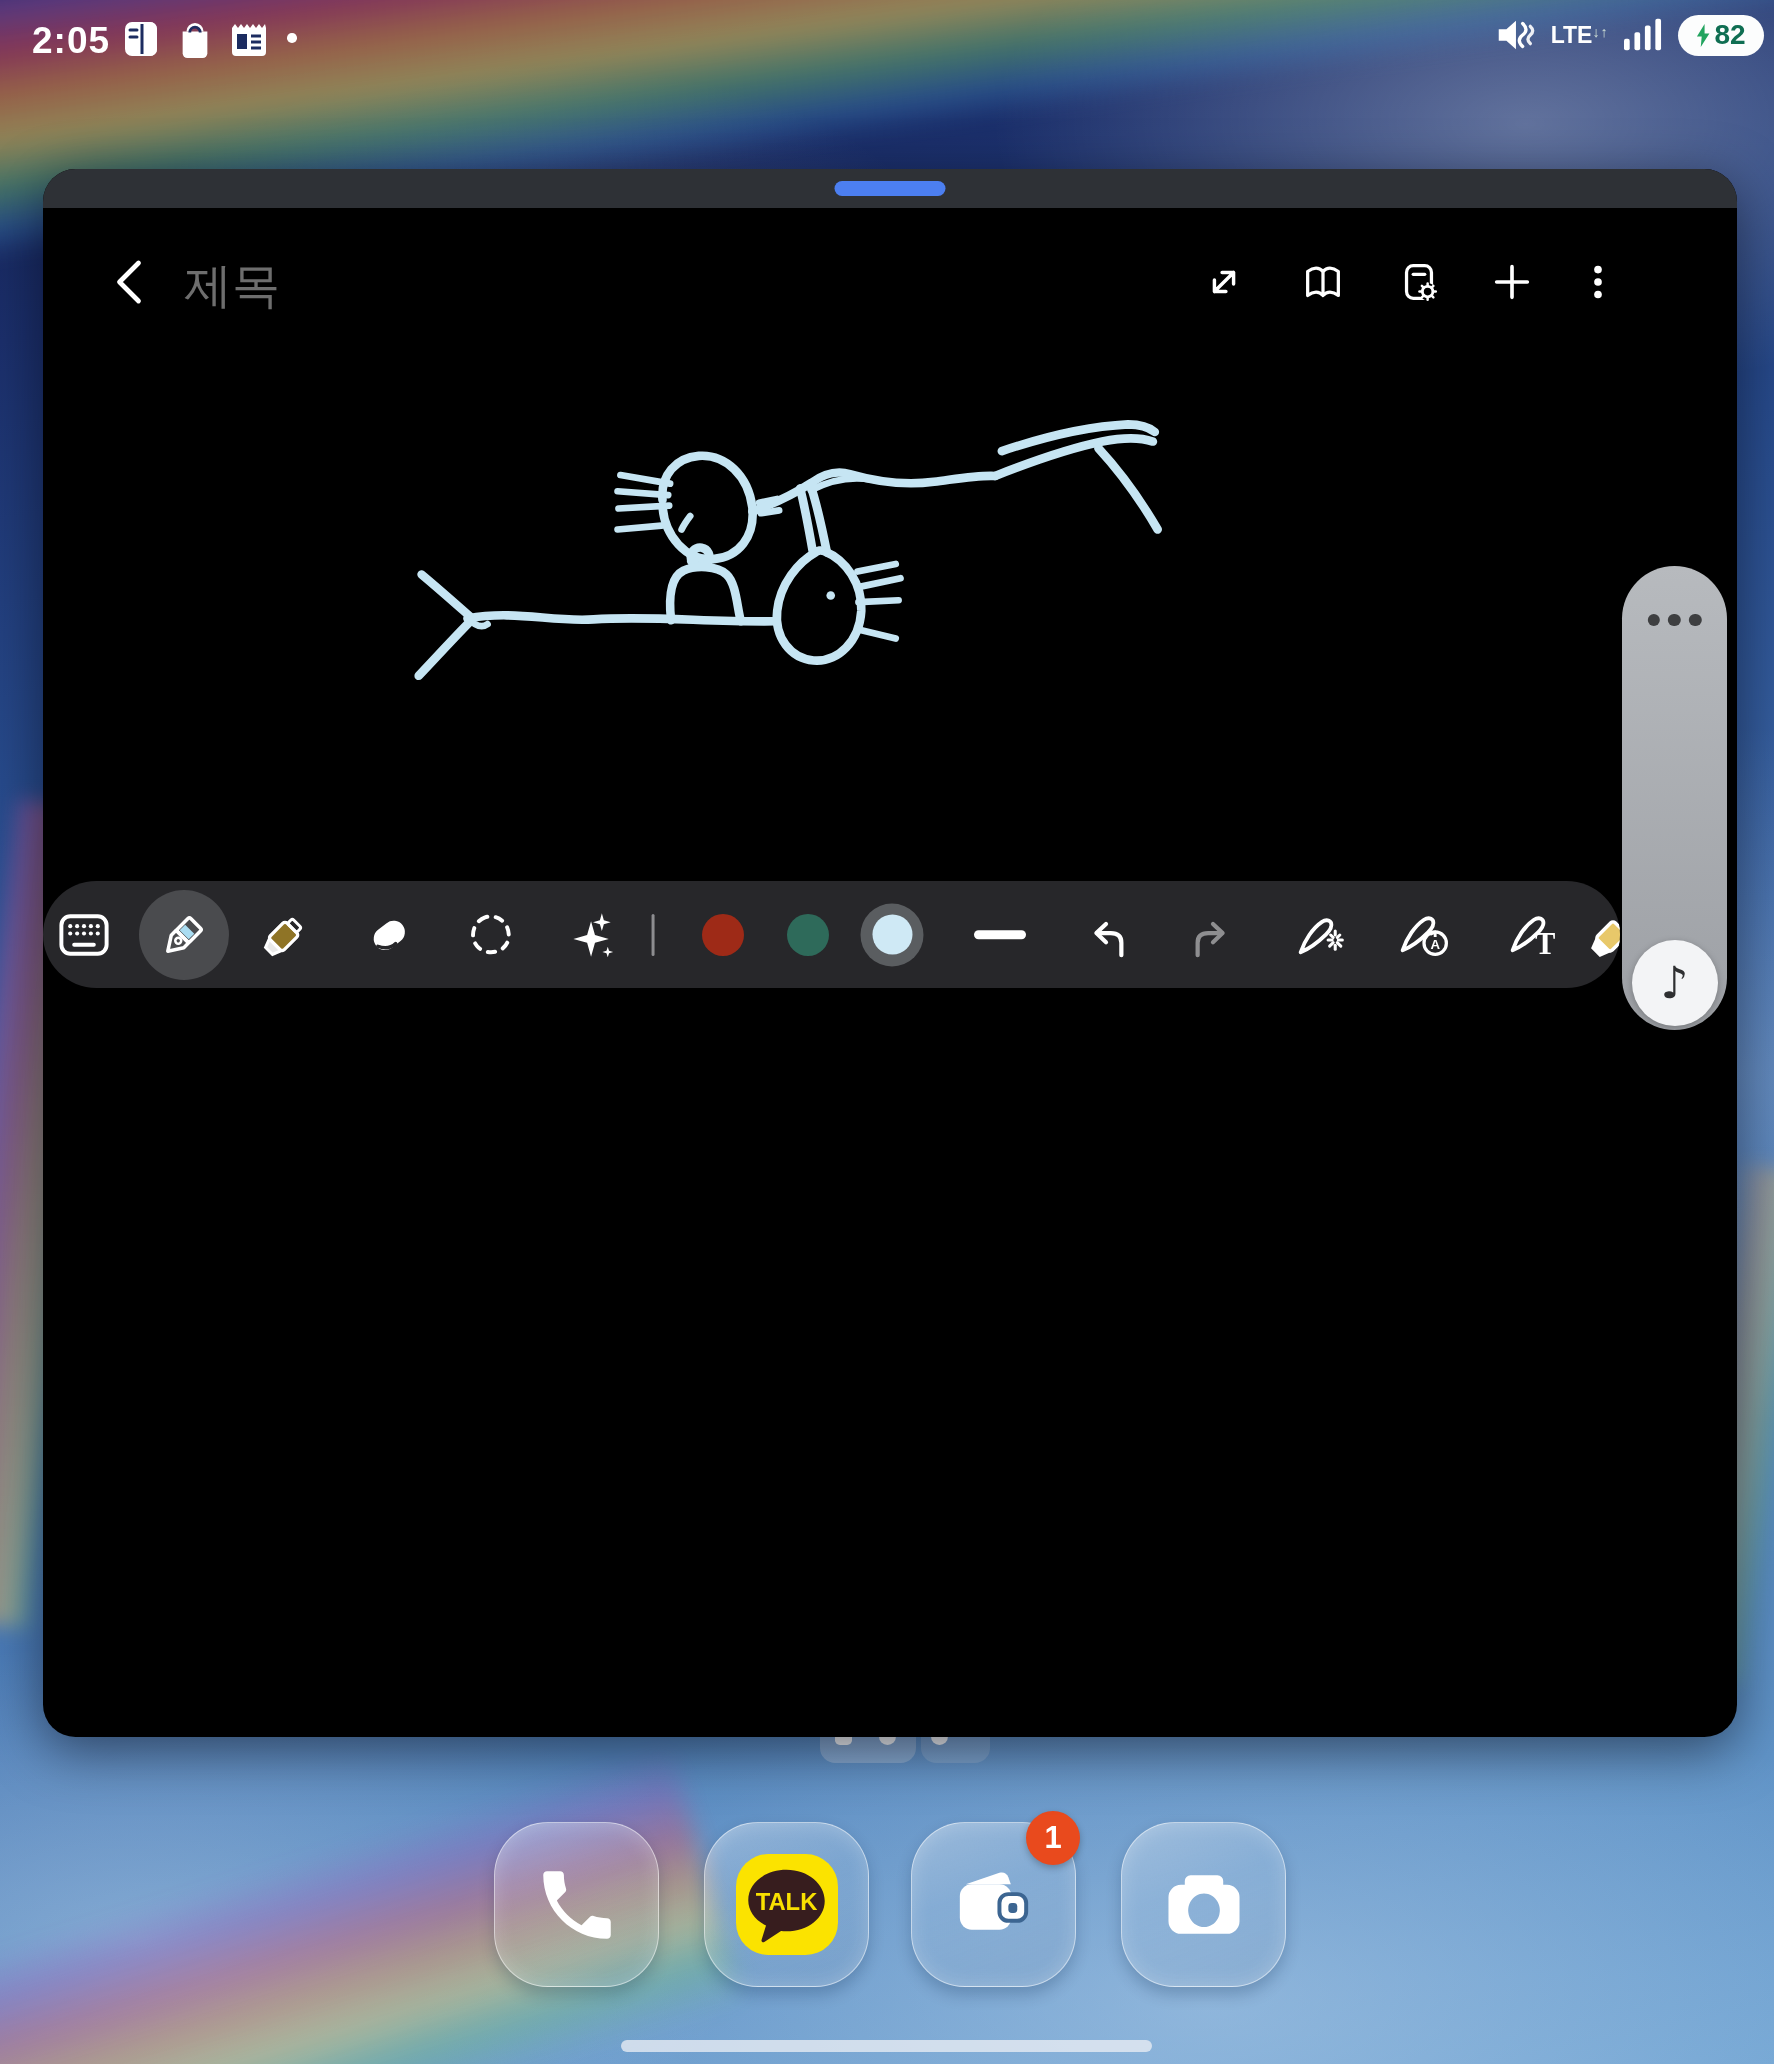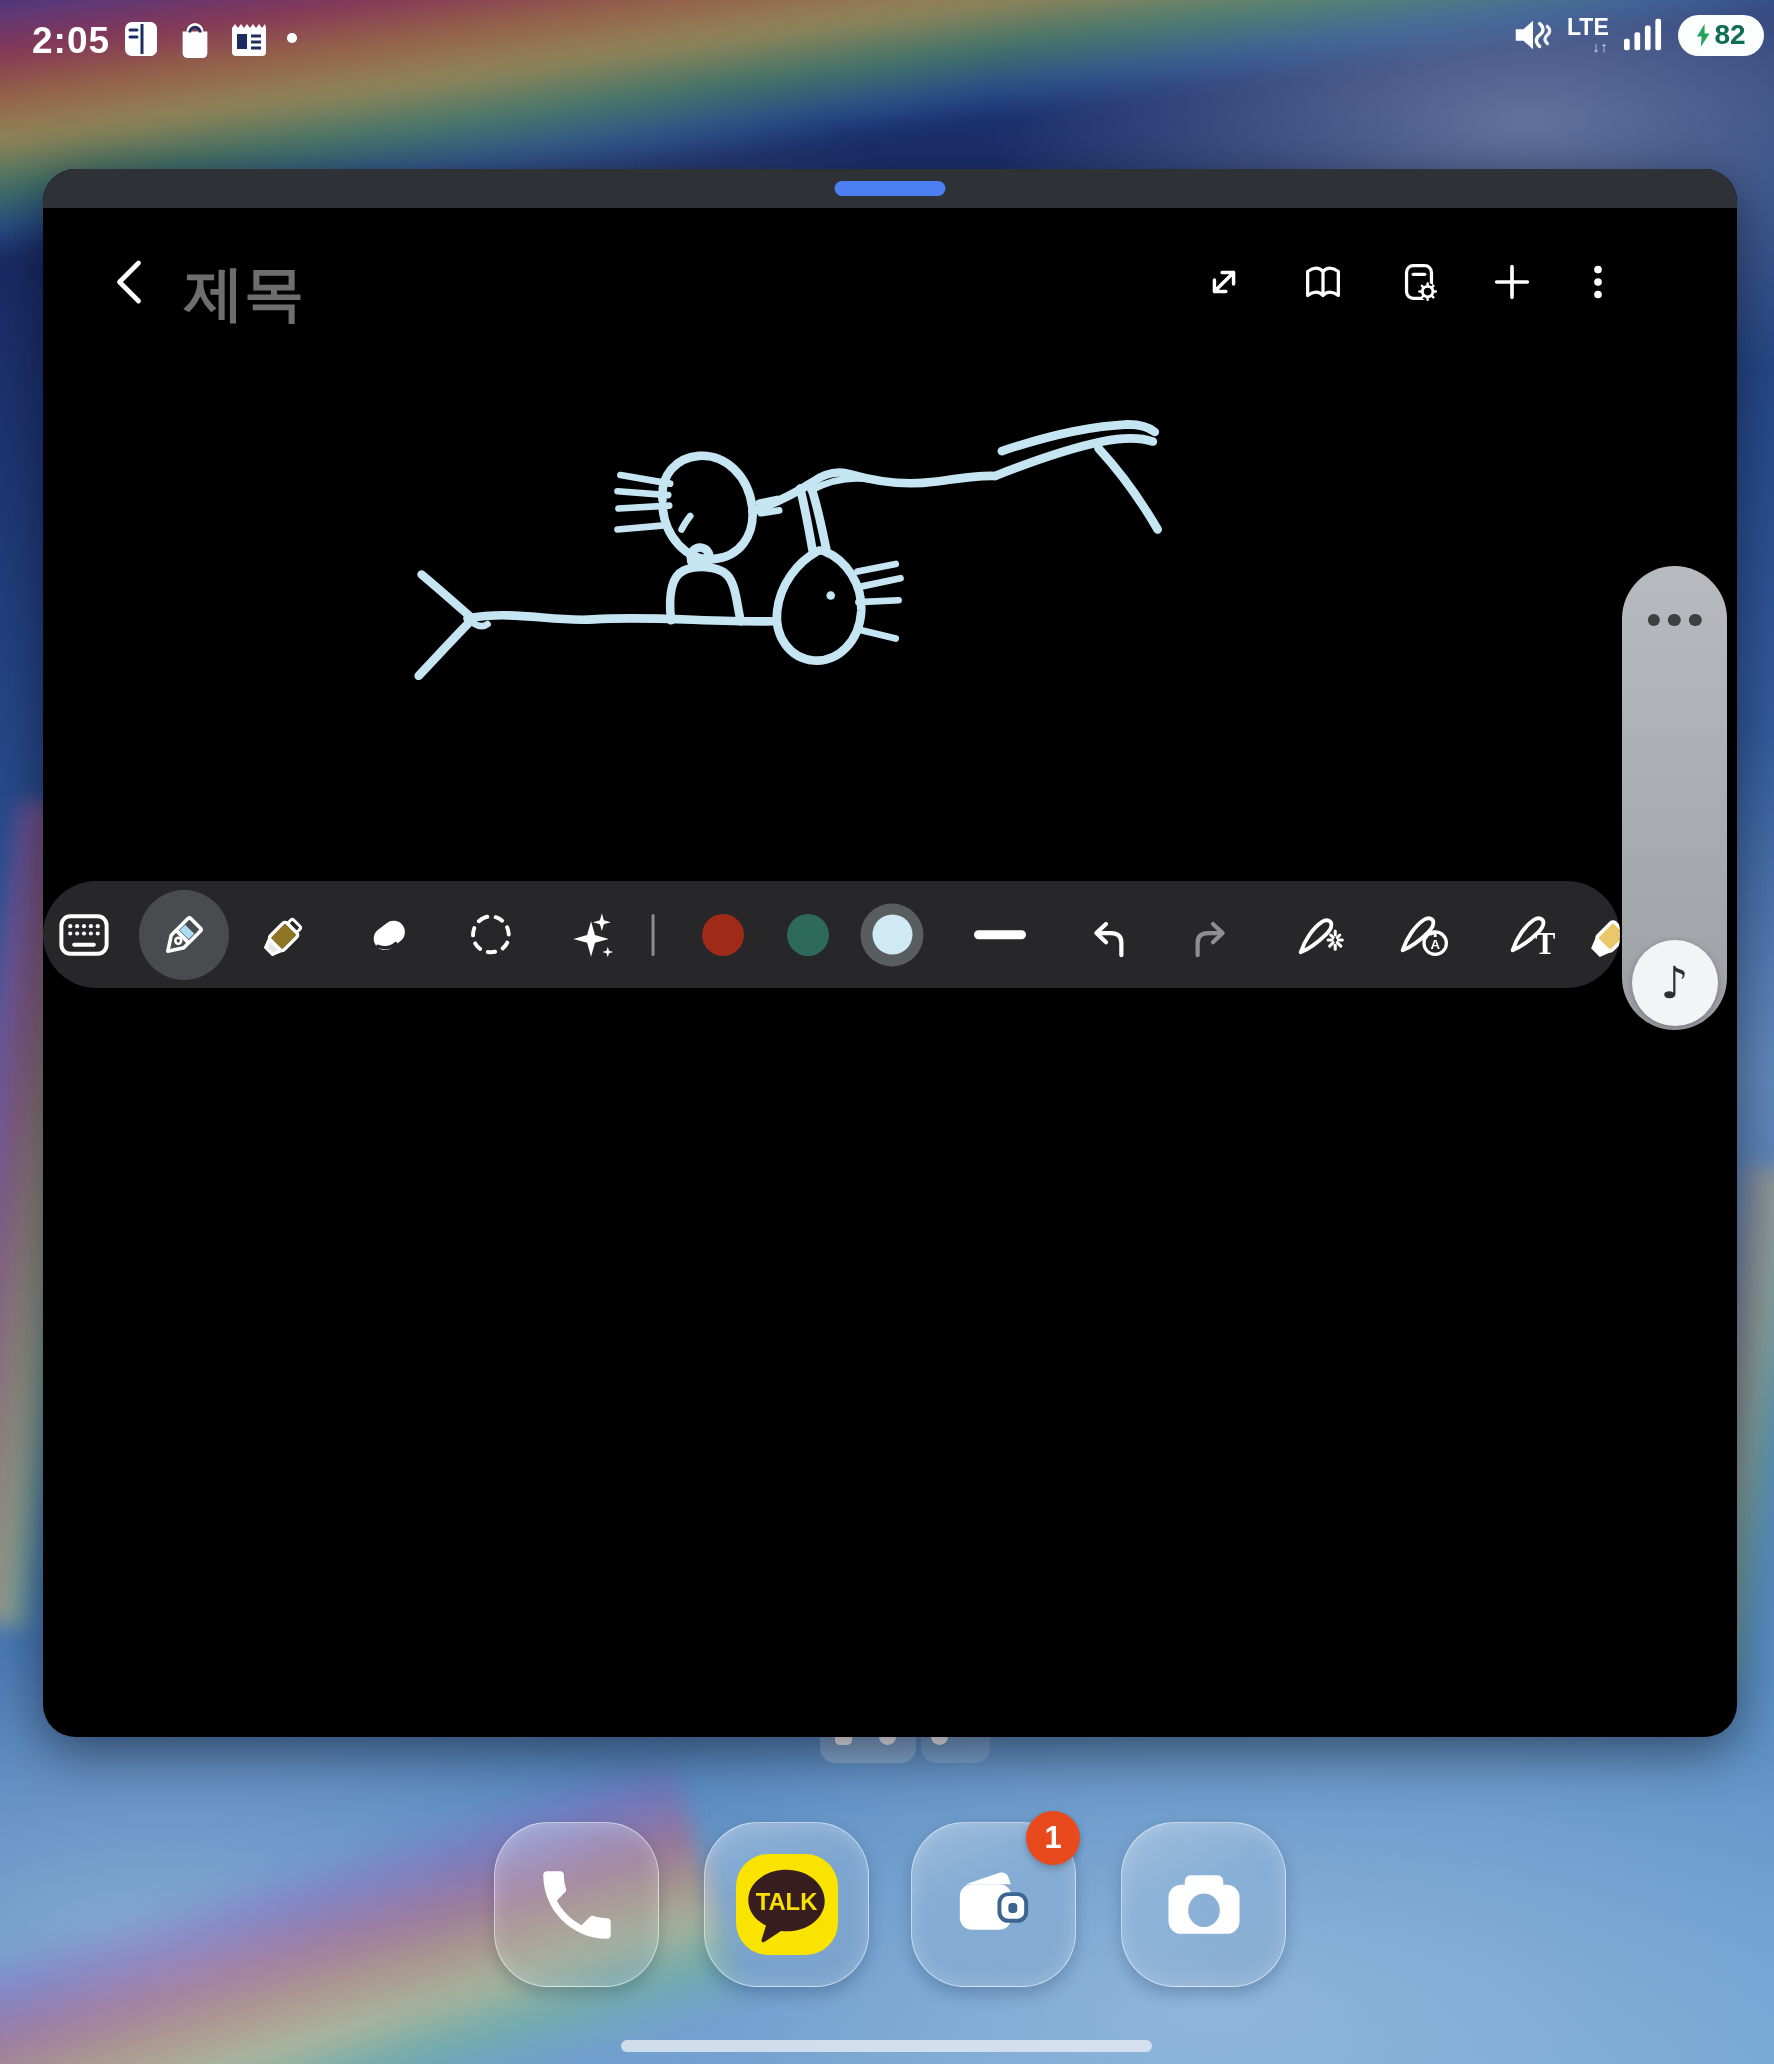--- a/index.html
+++ b/index.html
@@ -24,32 +24,32 @@
     background:linear-gradient(180deg, rgba(154,84,182,0) 0%, rgba(154,84,182,.45) 16%, rgba(224,72,92,.5) 34%, rgba(242,142,62,.55) 50%, rgba(246,212,84,.5) 66%, rgba(112,192,112,.45) 82%, transparent 100%);}
   .rainbow-right{left:1692px;top:1166px;width:96px;height:516px;transform:rotate(9deg);opacity:.65;
     background:linear-gradient(90deg, transparent, rgba(246,162,72,.5) 35%, rgba(250,222,92,.5) 60%, rgba(122,202,122,.42) 85%, transparent);}
 
   
   .statusbar{position:absolute;left:0;top:0;width:100%;height:75px;color:#fff;z-index:6;}
   .sb-time{position:absolute;left:32px;top:20px;font-size:37px;font-weight:700;letter-spacing:1px;}
   .sb-ico{position:absolute;top:19px;}
   .sb-dot{position:absolute;left:287px;top:33px;width:9.6px;height:9.6px;border-radius:50%;background:#fff;}
   .sb-right{position:absolute;right:10.5px;top:13.4px;display:flex;align-items:center;gap:13.4px;}
-  .lte{display:flex;flex-direction:column;align-items:flex-end;line-height:1;}
+  .lte{display:flex;align-items:flex-start;line-height:1;}
   .lte b{font-size:23px;font-weight:700;}
   .lte span{font-size:14.3px;color:#cfe0d6;margin-top:1px;letter-spacing:1px;}
   .battery{display:flex;align-items:center;justify-content:center;gap:2.9px;width:86px;height:41px;border-radius:21px;background:#fcfdfd;color:#0f6e52;font-size:28px;font-weight:700;}
 
   
   .window{position:absolute;left:43px;top:169px;width:1694px;height:1568px;border-radius:32.5px;background:#000;overflow:hidden;z-index:5;box-shadow:0 13.4px 53px rgba(0,0,10,.5);}
   .titlebar{position:relative;height:39px;background:#2e3136;}
   .drag-pill{position:absolute;left:50%;top:12.4px;transform:translateX(-50%);width:111px;height:14.3px;border-radius:7.6px;background:#4c7ff1;}
   .appheader{position:absolute;left:0;top:39px;width:100%;height:143px;}
   .back-btn{position:absolute;left:67px;top:49px;width:38px;height:50px;cursor:pointer;}
-  .note-title{position:absolute;left:141px;top:46px;font-size:60px;font-weight:700;color:#6e6e6e;}
+  .note-title{position:absolute;left:141px;top:46px;font-size:48px;font-weight:400;color:#6e6e6e;}
   .hicon{position:absolute;top:51px;width:46px;height:46px;}
 
   
   .sketch{position:absolute;left:0;top:0;width:1694px;height:1568px;pointer-events:none;}
 
   
   .drawbar{position:absolute;left:0px;top:712px;width:1577px;height:107px;border-radius:54px;background:#27272a;overflow:hidden;}
   .tool{position:absolute;top:50%;transform:translate(-50%,-50%);display:flex;align-items:center;justify-content:center;}
   .tool-sel{width:90px;height:90px;border-radius:50%;background:#4a4b4e;}
   .swatch{width:42px;height:42px;border-radius:50%;}

